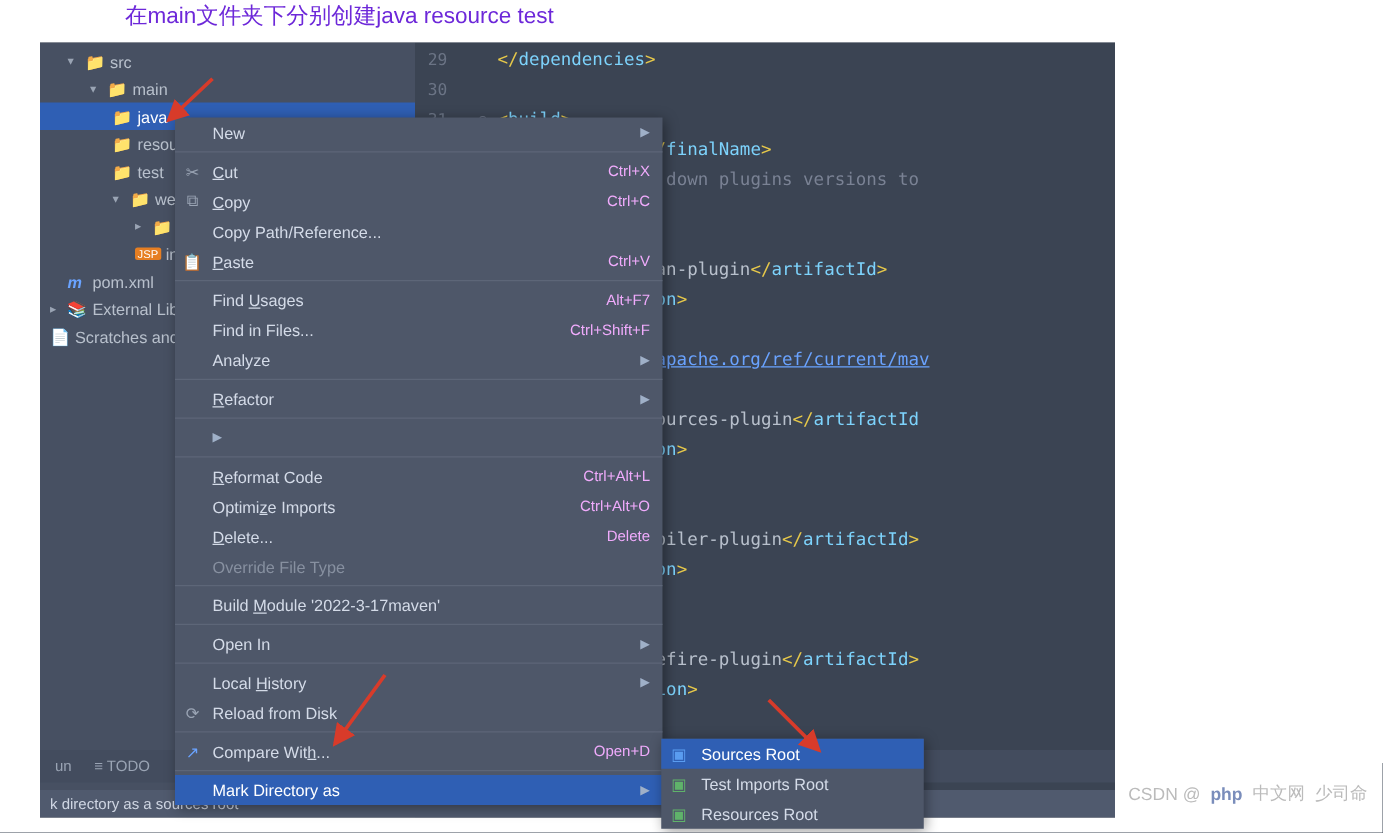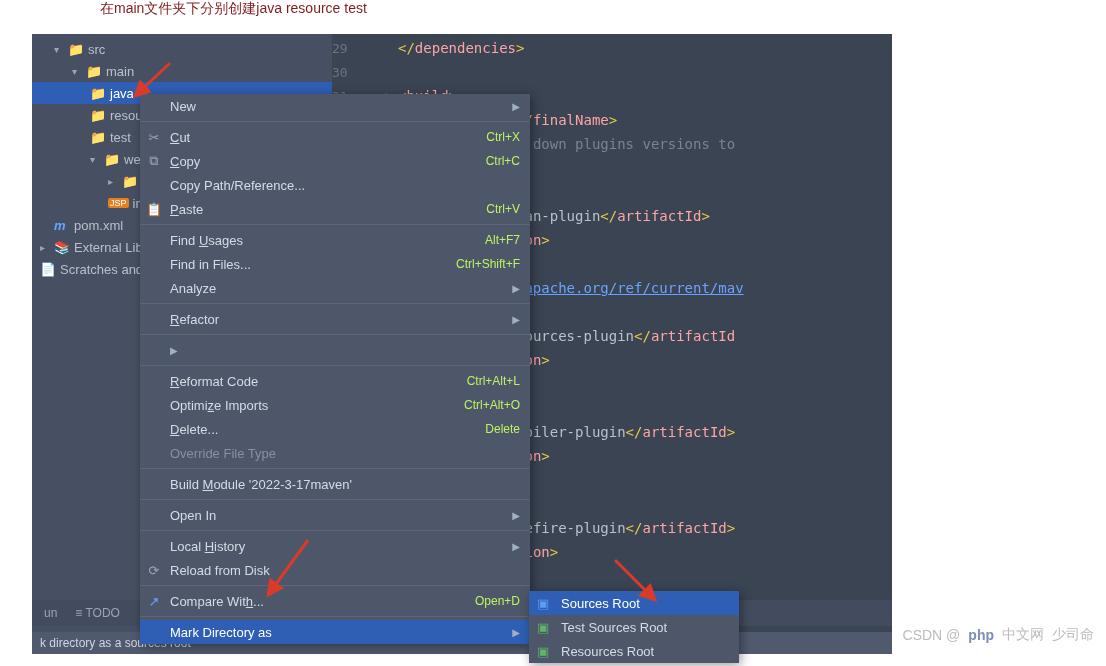--- a/index.html
+++ b/index.html
@@ -1,45 +1,45 @@
 <!DOCTYPE html>
 <html><head>
 <meta charset="utf-8">
 <style>
   * { margin: 0; padding: 0; box-sizing: border-box; }
   body { font-family: -apple-system, "Segoe UI", Arial, sans-serif; font-size: 13px; background: #fff; overflow: hidden; width: 1106px; height: 666px; position: relative; }
-  .title-text { color: #7f1d1d; font-size: 14px; font-weight: 500; padding: 0 0 8px 100px; }
+  .title-text { color: #6d28d9; font-size: 18px; font-weight: 500; padding: 0 0 8px 100px; }
   .ide { position: absolute; left: 32px; top: 34px; width: 860px; height: 620px; background: #3b4453; display: flex; overflow: hidden; }
   .sidebar { width: 300px; background: #475062; color: #b8c0cc; position: relative; }
   .tree { padding: 4px 0; }
   .tree-row { display: flex; align-items: center; height: 22px; padding-left: 8px; gap: 4px; white-space: nowrap; }
   .tree-row.sel { background: #2f5fb4; color: #fff; }
   .caret { width: 10px; color: #9aa4b4; font-size: 10px; }
   .folder-icon { width: 16px; color: #9aa4b4; }
   .indent-1 { padding-left: 22px; } .indent-2 { padding-left: 40px; }
   .indent-3 { padding-left: 58px; } .indent-4 { padding-left: 76px; }
   .m-icon { color: #6aa3ff; font-weight: bold; font-style: italic; width: 16px; }
   .jsp-icon { background: #e67e22; color: #fff; font-size: 9px; padding: 0 2px; border-radius: 2px; }
   .ext-icon { color: #e6c84a; width: 16px; }
   .editor { flex: 1; background: #3b4453; position: relative; padding-top: 2px; min-width: 0; }
   .gutter-line { display: flex; height: 24px; align-items: center; }
-  .ln { width: 50px; text-align: left; padding-right: 14px; color: #6b7485; font-family: Consolas, monospace; font-size: 13px; }
+  .ln { width: 50px; text-align: center; padding-right: 14px; color: #6b7485; font-family: Consolas, monospace; font-size: 13px; }
   .fold { width: 16px; color: #6b7485; font-size: 10px; }
   .code { font-family: Consolas, monospace; font-size: 14px; white-space: pre; color: #b8c0cc; }
-  .tag { color: #e6c84a; } .tagname { color: #fca5a5; } .text { color: #b8c0cc; } .comment { color: #7a8294; } .link { color: #6aa3ff; text-decoration: underline; }
+  .tag { color: #e6c84a; } .tagname { color: #7dd3fc; } .text { color: #b8c0cc; } .comment { color: #7a8294; } .link { color: #6aa3ff; text-decoration: underline; }
   .bottom-bar { position: absolute; bottom: 28px; left: 0; right: 0; height: 26px; background: #434c5e; display: flex; align-items: center; gap: 18px; padding-left: 12px; color: #9aa4b4; font-size: 12px; }
   .status-bar { position: absolute; bottom: 0; left: 0; right: 0; height: 22px; background: #505a6e; color: #cfd6e3; display: flex; align-items: center; padding-left: 8px; font-size: 12px; }
 
   .ctx-menu { position: absolute; left: 140px; top: 94px; width: 390px; background: #4e5769; color: #d4dbe8; box-shadow: 2px 2px 10px rgba(0,0,0,0.4); z-index: 10; }
   .ctx-row { display: flex; align-items: center; height: 24px; padding: 0 10px 0 6px; gap: 8px; position: relative; }
   .ctx-row.highlight { background: #2f5fb4; color: #fff; }
   .ctx-row.disabled { color: #8790a0; }
   .ctx-icon { width: 16px; display: flex; justify-content: center; color: #9aa4b4; }
   .ctx-label { flex: 1; }
-  .ctx-short { color: #bef264; font-size: 12px; }
+  .ctx-short { color: #f0abfc; font-size: 12px; }
   .ctx-arrow { color: #9fb0c8; font-size: 10px; }
   .ctx-sep { height: 1px; background: #5d6678; margin: 3px 0; }
   .ul { text-decoration: underline; }
 
   .sub-menu { position: absolute; left: 529px; top: 591px; width: 210px; background: #4e5769; color: #d4dbe8; box-shadow: 2px 2px 10px rgba(0,0,0,0.4); z-index: 11; }
   .sub-row { display: flex; align-items: center; height: 24px; padding: 0 10px 0 8px; gap: 8px; }
   .sub-row.highlight { background: #2f5fb4; color: #fff; }
   .sub-icon { width: 16px; }
 
   .arrow-img { position: absolute; z-index: 20; pointer-events: none; }
@@ -339,21 +339,21 @@
 
 </div>
 
 <div class="sub-menu">
   <div class="sub-row highlight">
       <span class="sub-icon" style="color:#5a9cf0">▣</span>
       <span>Sources Root</span>
     </div>
   <div class="sub-row">
       <span class="sub-icon" style="color:#5fb36a">▣</span>
-      <span>Test Sources Root</span>
+      <span>Test Imports Root</span>
     </div>
   <div class="sub-row">
       <span class="sub-icon" style="color:#5fb36a">▣</span>
       <span>Resources Root</span>
     </div>
 </div>
 
 <svg class="arrow-img" style="left:125px; top:58px" width="50" height="50">
     <defs>
       <marker id="ah1" markerWidth="6" markerHeight="6" refX="5" refY="3" orient="auto">

